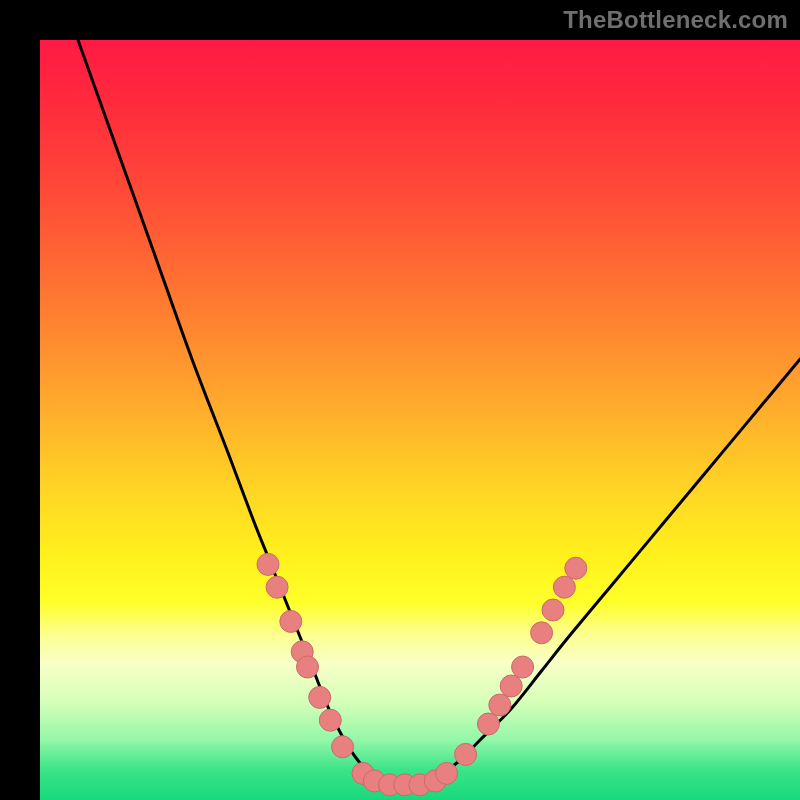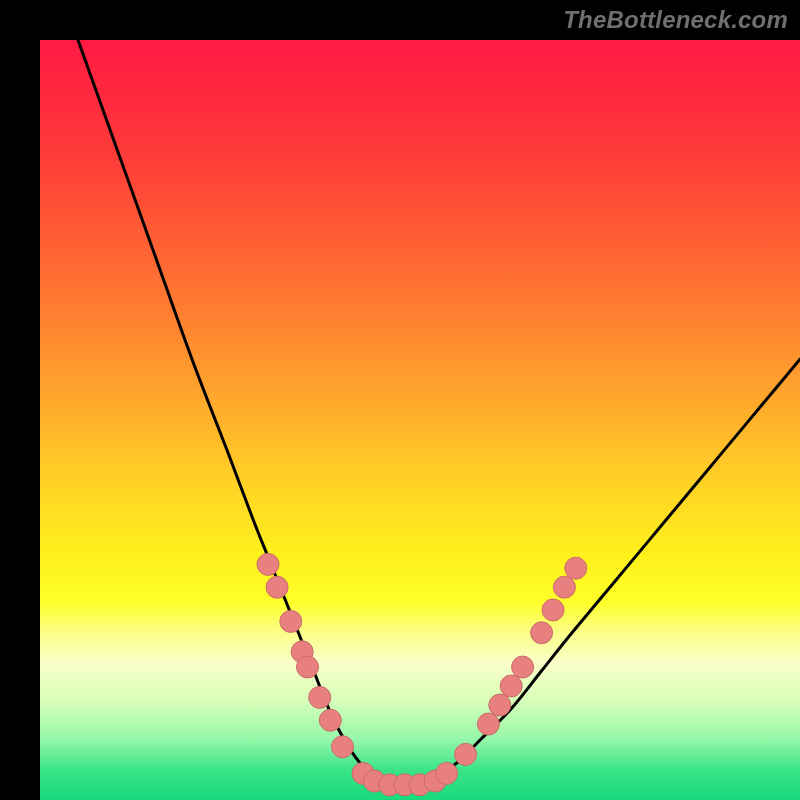--- a/index.html
+++ b/index.html
@@ -9,21 +9,20 @@
     height: 800px;
     overflow: hidden;
     font-family: Arial, Helvetica, sans-serif;
     background: #000;
   }
   .outer {
     position: relative;
     width: 800px;
     height: 800px;
     background: #000;
-    font-style: italic;
   }
   .watermark {
     position: absolute;
     top: 6px;
     right: 12px;
     color: #6f6f6f;
     font-size: 24px;
     font-weight: 600;
     letter-spacing: 0.2px;
     z-index: 10;

